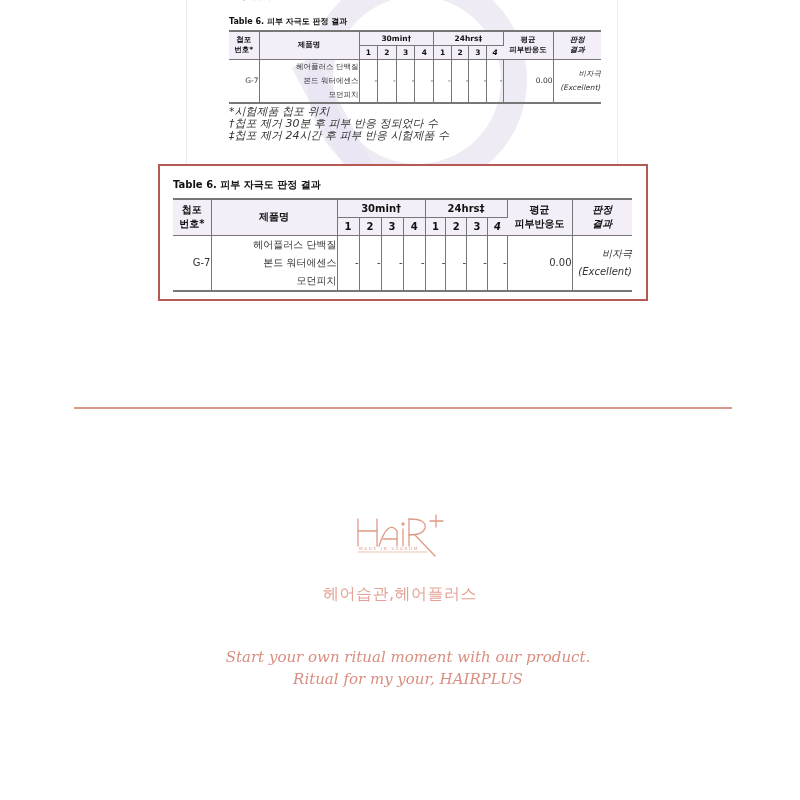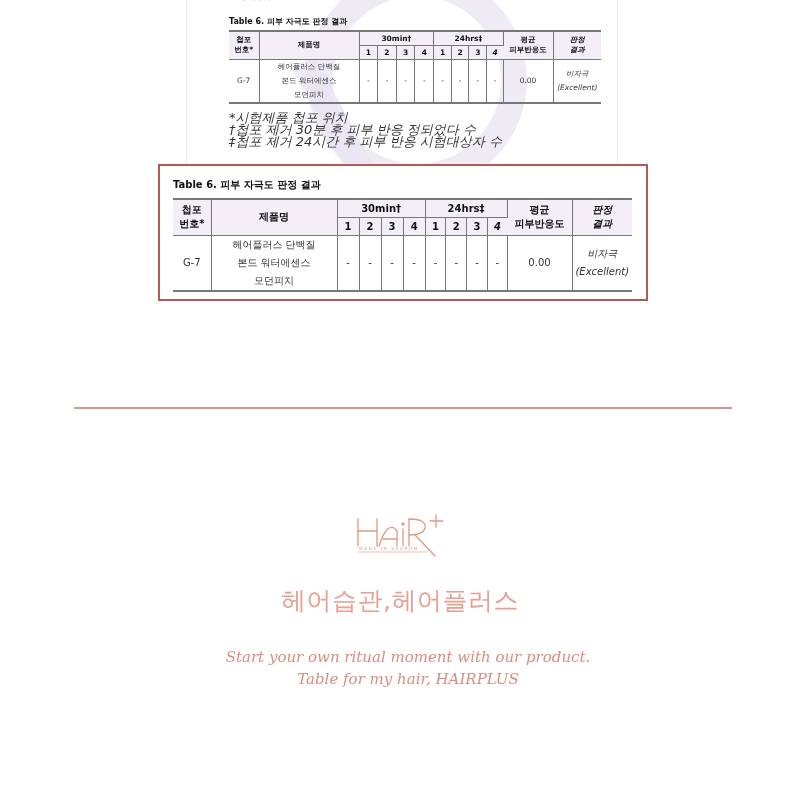--- a/index.html
+++ b/index.html
@@ -28,44 +28,44 @@
       top: 0px; overflow: hidden; white-space: nowrap;
     }
     .doc-title-small { font-size: 8px; font-weight: bold; margin-top: 12px; color: #111; }
 
     table.res { border-collapse: collapse; width: 100%; text-align: center; }
     table.res th, table.res td { border-right: 1px solid #777; }
     table.res th:last-child, table.res td:last-child { border-right: none; font-style: italic; }
     table.res thead tr:first-child th { border-top: 2px solid #777; }
     table.res thead th { background: #f3eef8; font-weight: bold; color: #111; }
     table.res thead tr.sub th { border-top: 1px solid #777; }
-    table.res tbody td { border-top: 1px solid #777; border-bottom: 2px solid #777; color: #333; }
+    table.res tbody td { border-top: 1px solid #777; border-bottom: 2px solid #777; color: #333; text-align: right; }
 
     .small-table { margin-top: 3px; }
     .small-table th { font-size: 7.5px; height: 14px; }
     .small-table td { font-size: 7.5px; line-height: 14px; }
-    .footnotes { font-size: 13px; font-style: italic; color: #333; margin-top: 8px; line-height: 12px; }
+    .footnotes { font-size: 11px; font-style: italic; color: #333; margin-top: 2px; line-height: 12px; }
 
     
     .highlight-box {
       position: absolute; left: 158px; top: 164px; width: 490px; height: 137px;
       border: 2px solid #b55a52; background: #ffffff; padding: 12px 14px 0 13px;
     }
     .hl-title { font-size: 10px; font-weight: bold; color: #111; margin-bottom: 6px; }
     .big-table th { font-size: 10px; height: 18px; }
     .big-table td { font-size: 10px; line-height: 18px; }
 
     
     .divider { position: absolute; left: 74px; top: 407px; width: 658px; height: 2px; background: #d9968a; }
 
     
     .logo { position: absolute; left: 355px; top: 513px; width: 95px; height: 46px; }
     .tagline-ko {
       position: absolute; left: 0; width: 800px; top: 584px; text-align: center;
-      font-size: 25px; color: #e5a194; letter-spacing: 0.5px;
+      font-size: 16px; color: #e5a194; letter-spacing: 0.5px;
     }
     .tagline-en {
       position: absolute; left: 0; width: 800px; top: 646px; text-align: center;
       font-family: "DejaVu Serif", "Liberation Serif", serif; font-style: italic;
       font-size: 15px; line-height: 22px; color: #d98e80; padding-left: 16px;
     }
   </style>
 </head>
 <body>
 
@@ -122,21 +122,21 @@
           <td>
             <span>비자극</span><br>
             <span>(Excellent)</span>
           </td>
         </tr>
       </tbody>
     </table>
     <div class="footnotes">
       <div>*시험제품 첩포 위치</div>
       <div>†첩포 제거 30분 후 피부 반응 정되었다 수</div>
-      <div>‡첩포 제거 24시간 후 피부 반응 시험대상자 수</div>
+      <div>‡첩포 제거 24시간 후 피부 반응 시험제품 수</div>
     </div>
   </div>
 </div>
 
 <div class="highlight-box">
   <div class="hl-title">Table 6. 피부 자극도 판정 결과</div>
   <table class="res big-table">
     <thead>
       <tr>
         <th rowspan="2" style="width:38px">
@@ -215,14 +215,14 @@
       <line x1="3" y1="39" x2="72" y2="39" stroke-width="0.6"></line>
     </g>
     <text x="4" y="37" font-size="4.2" letter-spacing="1.6" fill="#e09a85" font-family="DejaVu Sans, sans-serif">MADE IN SUARUM</text>
   </svg>
 </div>
 
 <div class="tagline-ko">헤어습관,헤어플러스</div>
 
 <div class="tagline-en">
   <div>Start your own ritual moment with our product.</div>
-  <div>Table for my hair, HAIRPLUS</div>
+  <div>Ritual for my your, HAIRPLUS</div>
 </div>
 
 </body></html>

